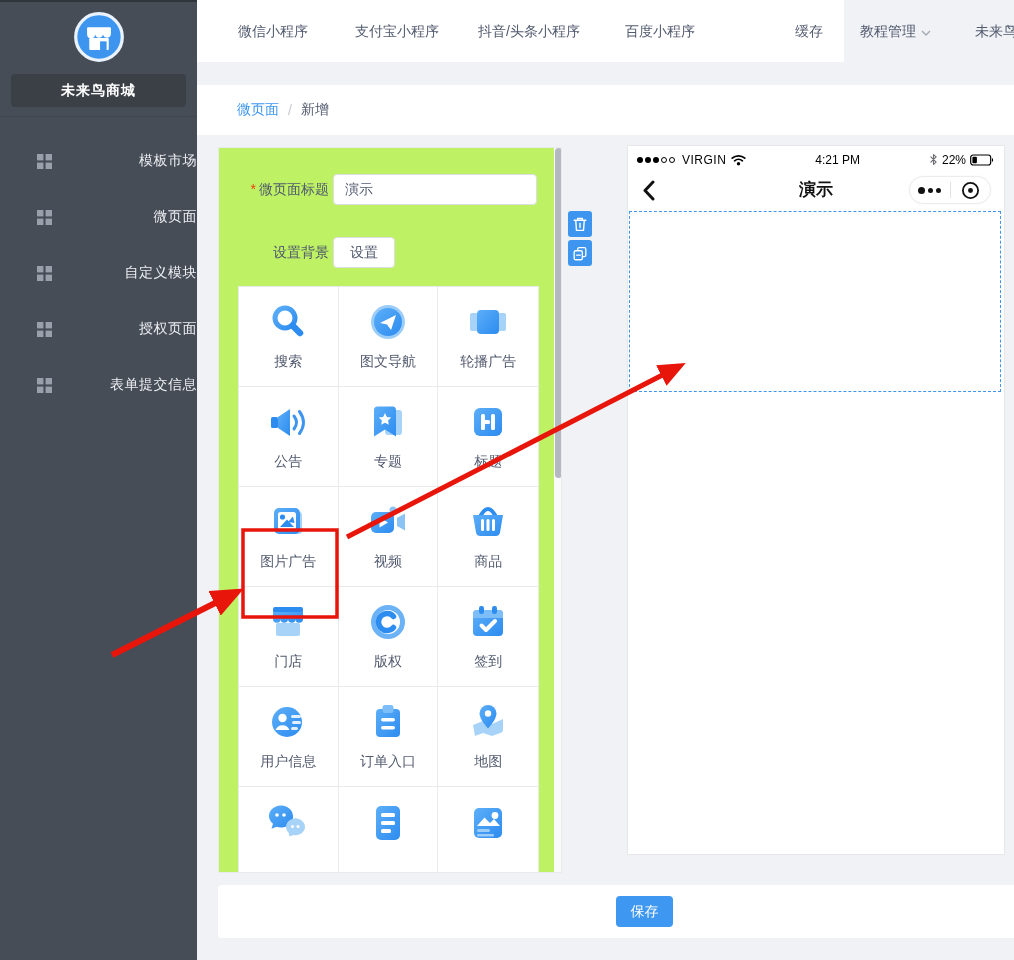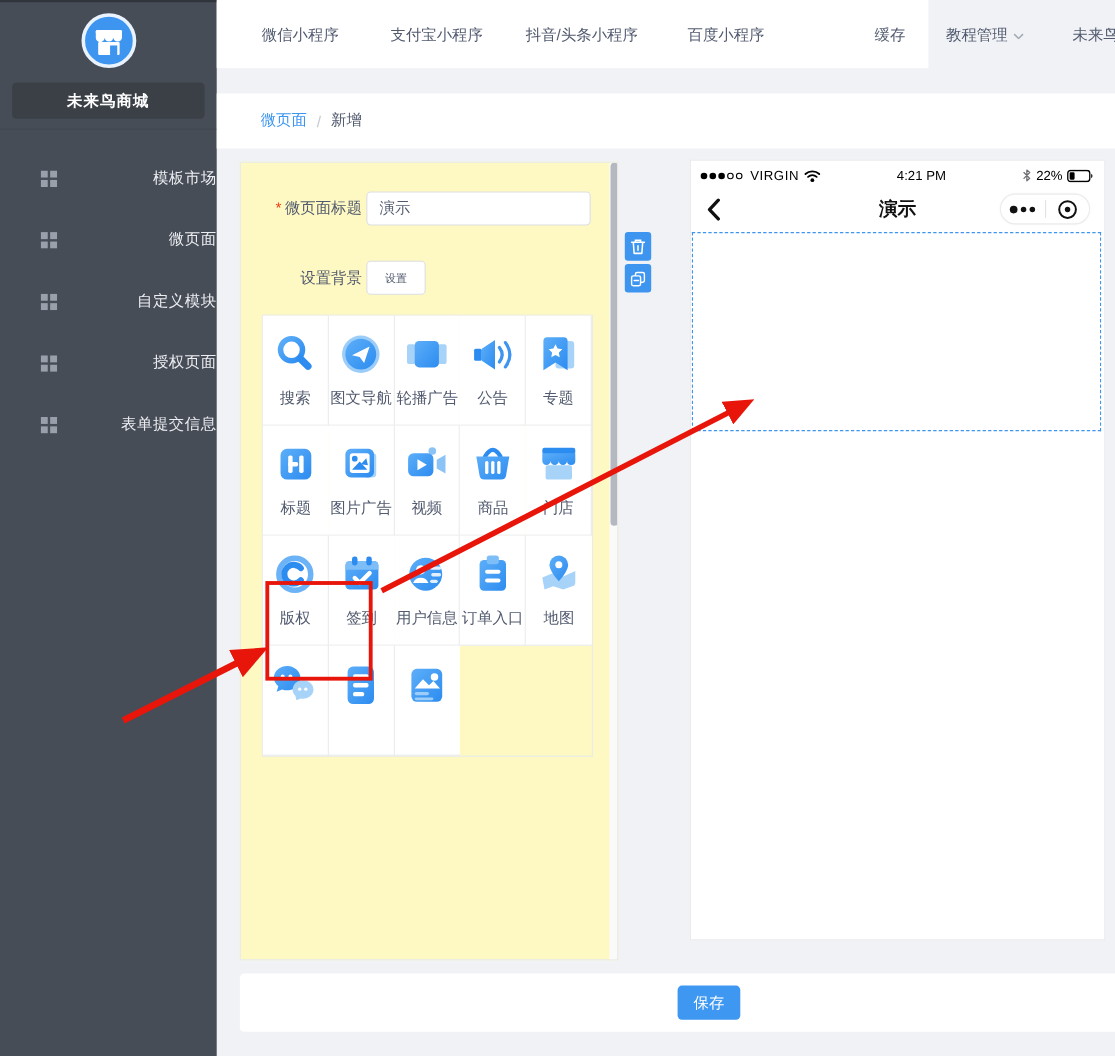--- a/index.html
+++ b/index.html
@@ -23,30 +23,30 @@
   .topbar .titem { position:absolute; top:0; height:62px; line-height:62px; font-size:14px; color:#515a6e; cursor:pointer; white-space:nowrap; }
   .caret { display:inline-block; margin-left:5px; }
 
   
   .crumbbar { position:absolute; left:197px; top:85px; width:817px; height:50px; background:#fff; display:flex; align-items:center; padding-left:40px; font-size:14px; }
   .crumb-link { color:#3d95f0; cursor:pointer; }
   .crumb-sep { color:#c5c8ce; margin:0 9px; }
   .crumb-cur { color:#515a6e; }
 
   
-  .panel { position:absolute; left:218px; top:147px; width:344px; height:726px; background:#fef9c3; border:1px solid #e8eaec; overflow:hidden; }
+  .panel { position:absolute; left:218px; top:147px; width:344px; height:726px; background:#bef264; border:1px solid #e8eaec; overflow:hidden; }
   .form-row { position:absolute; left:0; display:flex; align-items:center; }
   .form-label { width:110px; text-align:right; font-size:14px; color:#515a6e; }
   .req { color:#ed4014; margin-right:3px; }
   .title-input { position:absolute; left:114px; top:26px; width:204px; height:31px; border:1px solid #dcdee2; border-radius:4px; font-size:14px; color:#515a6e; padding:0 11px; outline:none; font-family:inherit; }
-  .btn-plain { height:31px; padding:0 16px; background:#fff; border:1px solid #dcdee2; border-radius:4px; font-size:10px; color:#515a6e; cursor:pointer; font-family:Liberation Mono, monospace; }
+  .btn-plain { height:31px; padding:0 16px; background:#fff; border:1px solid #dcdee2; border-radius:4px; font-size:14px; color:#515a6e; cursor:pointer; font-family:Liberation Mono, monospace; }
 
   .palette { position:absolute; left:19px; top:138px; width:301px; border:1px solid #e8eaec; }
   .palette-header { height:40px; background:#f8f8f9; border-bottom:1px solid #e8eaec; line-height:40px; padding-left:13px; font-size:14px; color:#515a6e; }
-  .grid { display:grid; grid-template-columns:repeat(5,1fr); }
+  .grid { display:grid; grid-template-columns:repeat(3,1fr); }
   .cell { height:100px; border-right:1px solid #e8eaec; border-bottom:1px solid #e8eaec; display:flex; flex-direction:column; align-items:center; cursor:pointer; background:#fff; }
   .cell:nth-child(3n) { border-right:none; }
   .cicon { width:44px; height:44px; margin-top:13px; }
   .clabel { margin-top:9px; font-size:14px; color:#515a6e; }
 
   .vscroll { position:absolute; left:335px; top:0; width:9px; height:726px; background:#fafafa; }
   .vthumb { position:absolute; left:1px; top:0; width:7px; height:330px; background:#b4b9c1; border-radius:4px; }
 
   
   .tool-btn { position:absolute; width:24px; height:26px; background:#3d95f0; border-radius:3px; display:flex; align-items:center; justify-content:center; cursor:pointer; }

